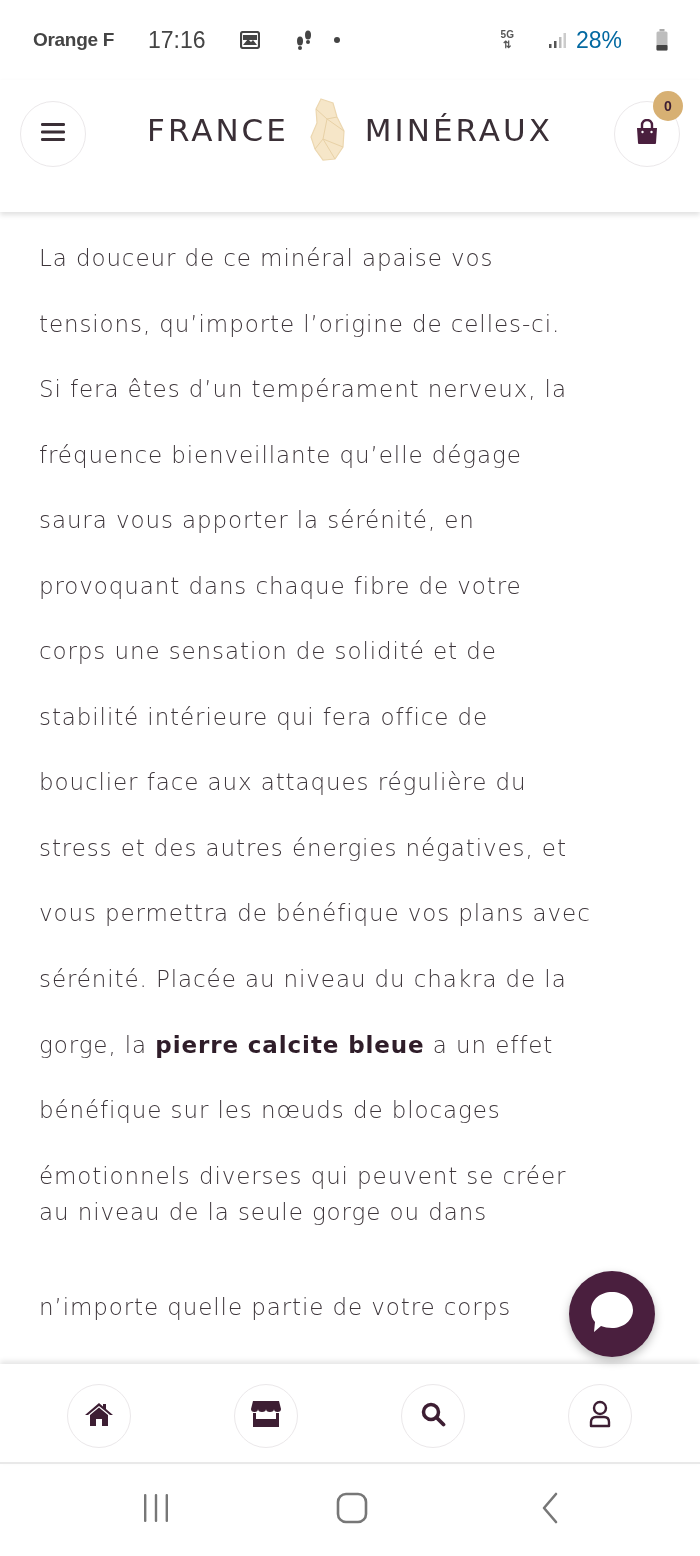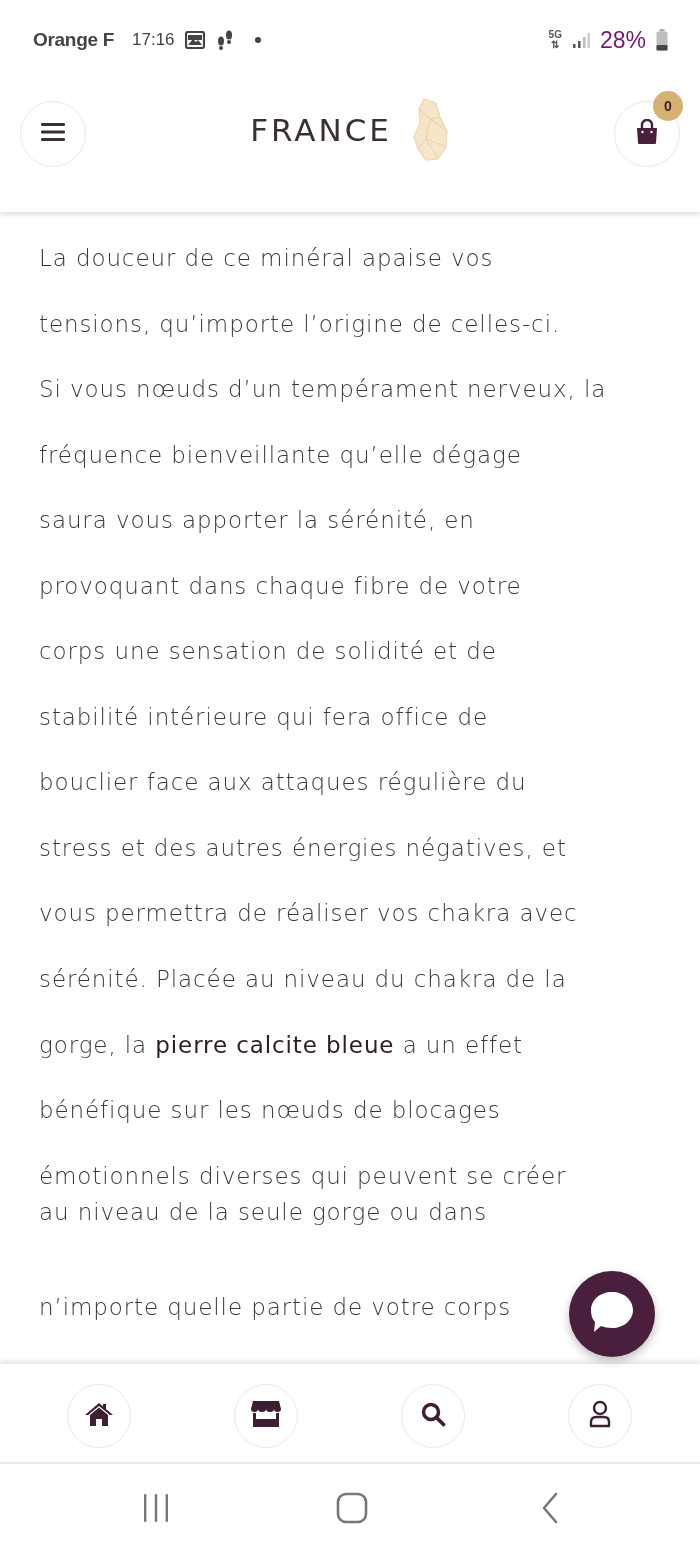--- a/index.html
+++ b/index.html
@@ -12,25 +12,25 @@
     .screen { position: relative; width: 700px; height: 1556px; background: #fff; padding-left: 24px; }
 
     
     .status-bar {
       position: absolute; top: 0; left: 0; width: 700px; height: 80px;
       display: flex; align-items: center; justify-content: space-between;
       padding: 0 32px 0 33px;
     }
     .status-left, .status-right { display: flex; align-items: center; gap: 10px; }
     .carrier { font-family: "Liberation Sans", sans-serif; font-weight: bold; font-size: 19px; color: #444; letter-spacing: -0.3px; }
-    .clock { font-family: "Liberation Sans", sans-serif; font-size: 17px; color: #444; margin-left: 8px; }
-    .sb-icon { display: inline-flex; align-items: center; justify-content: center; color: #444; }
+    .clock { font-family: "Liberation Sans", sans-serif; font-size: 23px; color: #444; margin-left: 24px; }
+    .sb-icon { display: inline-flex; align-items: center; justify-content: center; color: #444; margin-left: 24px; }
     .sb-dot { width: 6px; height: 6px; border-radius: 50%; background: #444; margin-left: 10px; }
     .net-label { font-family: "Liberation Sans", sans-serif; font-size: 10px; font-weight: bold; line-height: 10px; color: #555; text-align: center; }
-    .battery-pct { font-family: "Liberation Sans", sans-serif; font-size: 23px; color: #701a75; }
+    .battery-pct { font-family: "Liberation Sans", sans-serif; font-size: 23px; color: #0369a1; }
 
     
     .header {
       position: absolute; top: 80px; left: 0; width: 700px; height: 132px;
       background: #fff;
       box-shadow: 0 3px 5px rgba(0,0,0,0.12);
       z-index: 5;
     }
     .round-btn {
       position: absolute; width: 66px; height: 66px; border-radius: 50%;
@@ -61,21 +61,21 @@
     }
     .paragraph {
       position: absolute; left: 39px; top: 0; width: 610px;
     }
     .line {
       position: absolute; left: 0; white-space: nowrap;
       font-family: "DejaVu Sans", sans-serif; font-size: 23px; letter-spacing: 0.9px;
       color: #3d353a; line-height: 30px;
       font-weight: 300;
     }
-    .line b { font-weight: normal; color: #2f1d29; margin-top: 20px; }
+    .line b { font-weight: bold; color: #2f1d29; margin-top: 20px; }
 
     
     .chat-fab {
       position: absolute; left: 569px; top: 1271px; width: 86px; height: 86px;
       border-radius: 50%; background: #4a1f3e;
       display: flex; align-items: center; justify-content: center;
       box-shadow: 0 4px 10px rgba(0,0,0,0.25);
       z-index: 10;
     }
 
@@ -154,20 +154,21 @@
 
   <div class="header">
     <div class="logo">
       <span class="logo-word">FRANCE</span>
       <span class="logo-crystal">
         <svg width="40" height="66" viewBox="0 0 40 66">
           <path d="M14 2 L26 6 L30 20 L37 34 L36 50 L28 62 L16 63 L8 52 L4 40 L10 26 L9 12 Z" fill="#f6e6c8" stroke="#ecd7b0" stroke-width="1.2"></path>
           <path d="M9 12 L20 22 L30 20 M20 22 L16 42 L28 62 M16 42 L8 52 M20 22 L37 34 M16 42 L36 50" fill="none" stroke="#e8d1a6" stroke-width="1"></path>
         </svg>
       </span>
+      <span class="logo-word">MINÉRAUX</span>
     </div>
 
     <div class="round-btn menu-btn">
       <span>
         <svg width="24" height="20" viewBox="0 0 24 20">
             <rect x="0" y="1" width="24" height="3" rx="1.2" fill="#3a2f36"></rect>
             <rect x="0" y="8.5" width="24" height="3" rx="1.2" fill="#3a2f36"></rect>
             <rect x="0" y="16" width="24" height="3" rx="1.2" fill="#3a2f36"></rect>
           </svg>
       </span>
@@ -183,29 +184,29 @@
           </svg>
       </span>
       <span class="cart-badge">0</span>
     </div>
   </div>
 
   <div class="content">
     <div class="paragraph">
       <div class="line" style="top:31px">La douceur de ce minéral apaise vos</div>
       <div class="line" style="top:97px">tensions, qu’importe l’origine de celles-ci.</div>
-      <div class="line" style="top:162px">Si vous nœuds d’un tempérament nerveux, la</div>
+      <div class="line" style="top:162px">Si fera êtes d’un tempérament nerveux, la</div>
       <div class="line" style="top:228px">fréquence bienveillante qu’elle dégage</div>
       <div class="line" style="top:293px">saura vous apporter la sérénité, en</div>
       <div class="line" style="top:359px">provoquant dans chaque fibre de votre</div>
       <div class="line" style="top:424px">corps une sensation de solidité et de</div>
       <div class="line" style="top:490px">stabilité intérieure qui fera office de</div>
       <div class="line" style="top:555px">bouclier face aux attaques régulière du</div>
       <div class="line" style="top:621px">stress et des autres énergies négatives, et</div>
-      <div class="line" style="top:686px">vous permettra de réaliser vos chakra avec</div>
+      <div class="line" style="top:686px">vous permettra de bénéfique vos plans avec</div>
       <div class="line" style="top:752px">sérénité. Placée au niveau du chakra de la</div>
       <div class="line" style="top:818px"><span>gorge, la </span><b>pierre calcite bleue</b><span> a un effet</span></div>
       <div class="line" style="top:883px">bénéfique sur les nœuds de blocages</div>
       <div class="line" style="top:949px">émotionnels diverses qui peuvent se créer</div>
       <div class="line" style="top:985px">au niveau de la seule gorge ou dans</div>
       <div class="line" style="top:1080px">n’importe quelle partie de votre corps</div>
     </div>
   </div>
 
   <div class="chat-fab">

